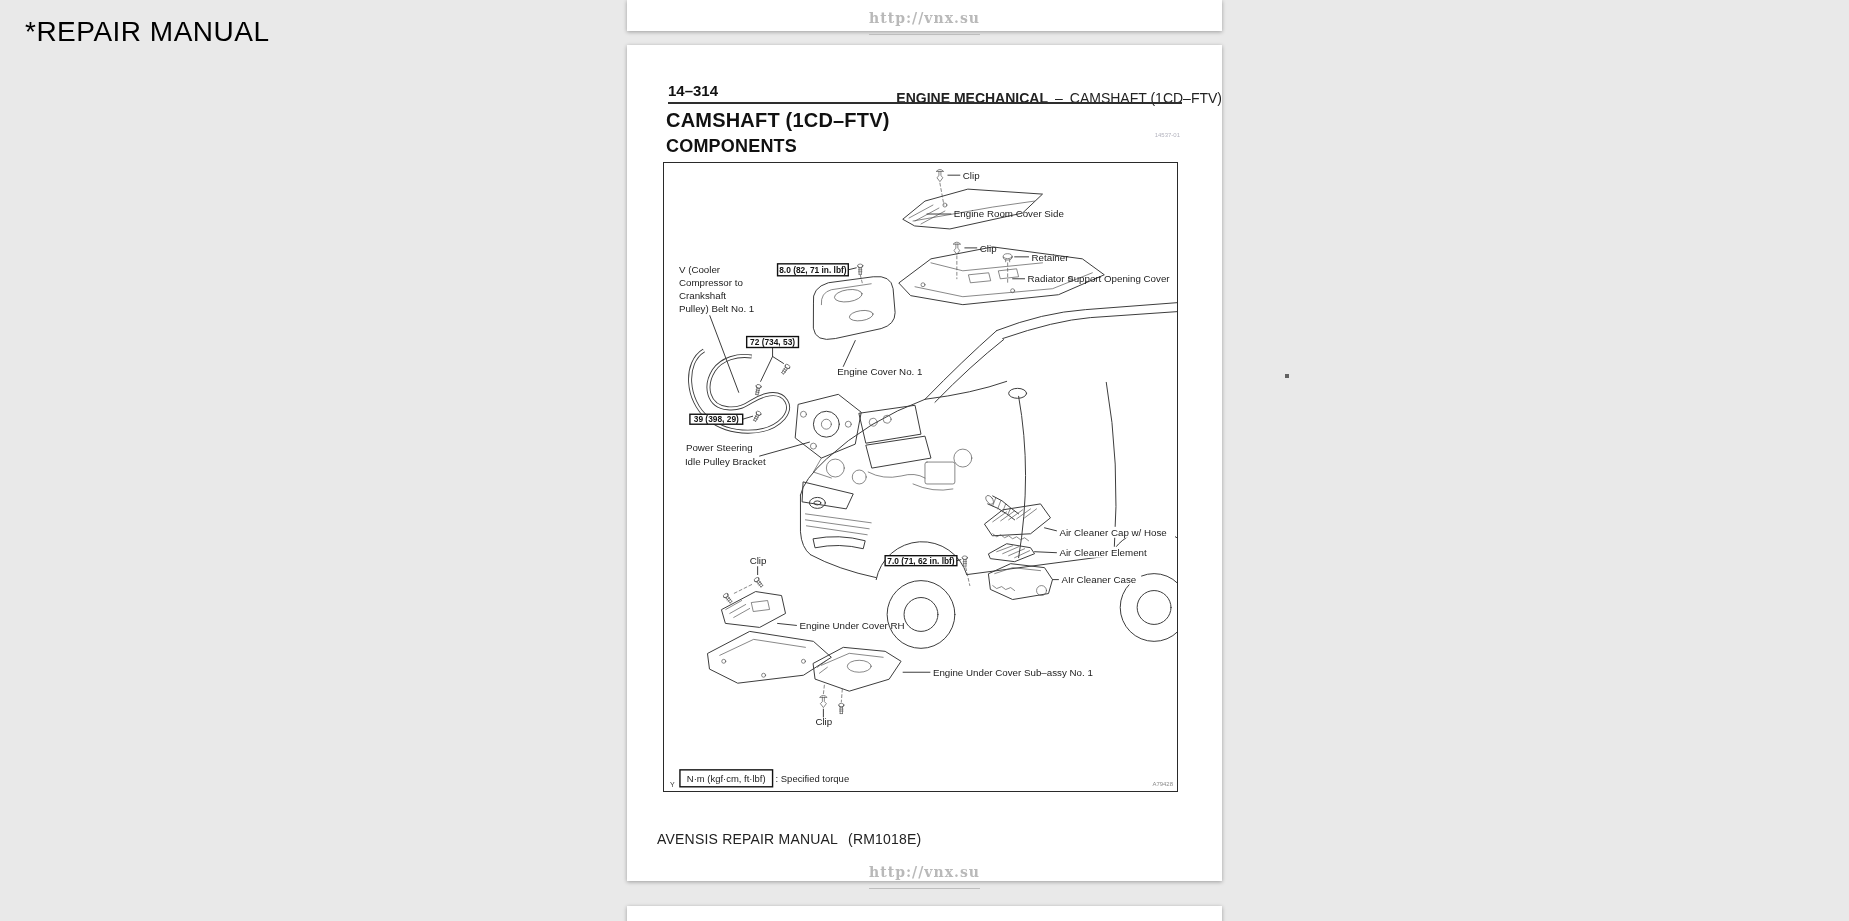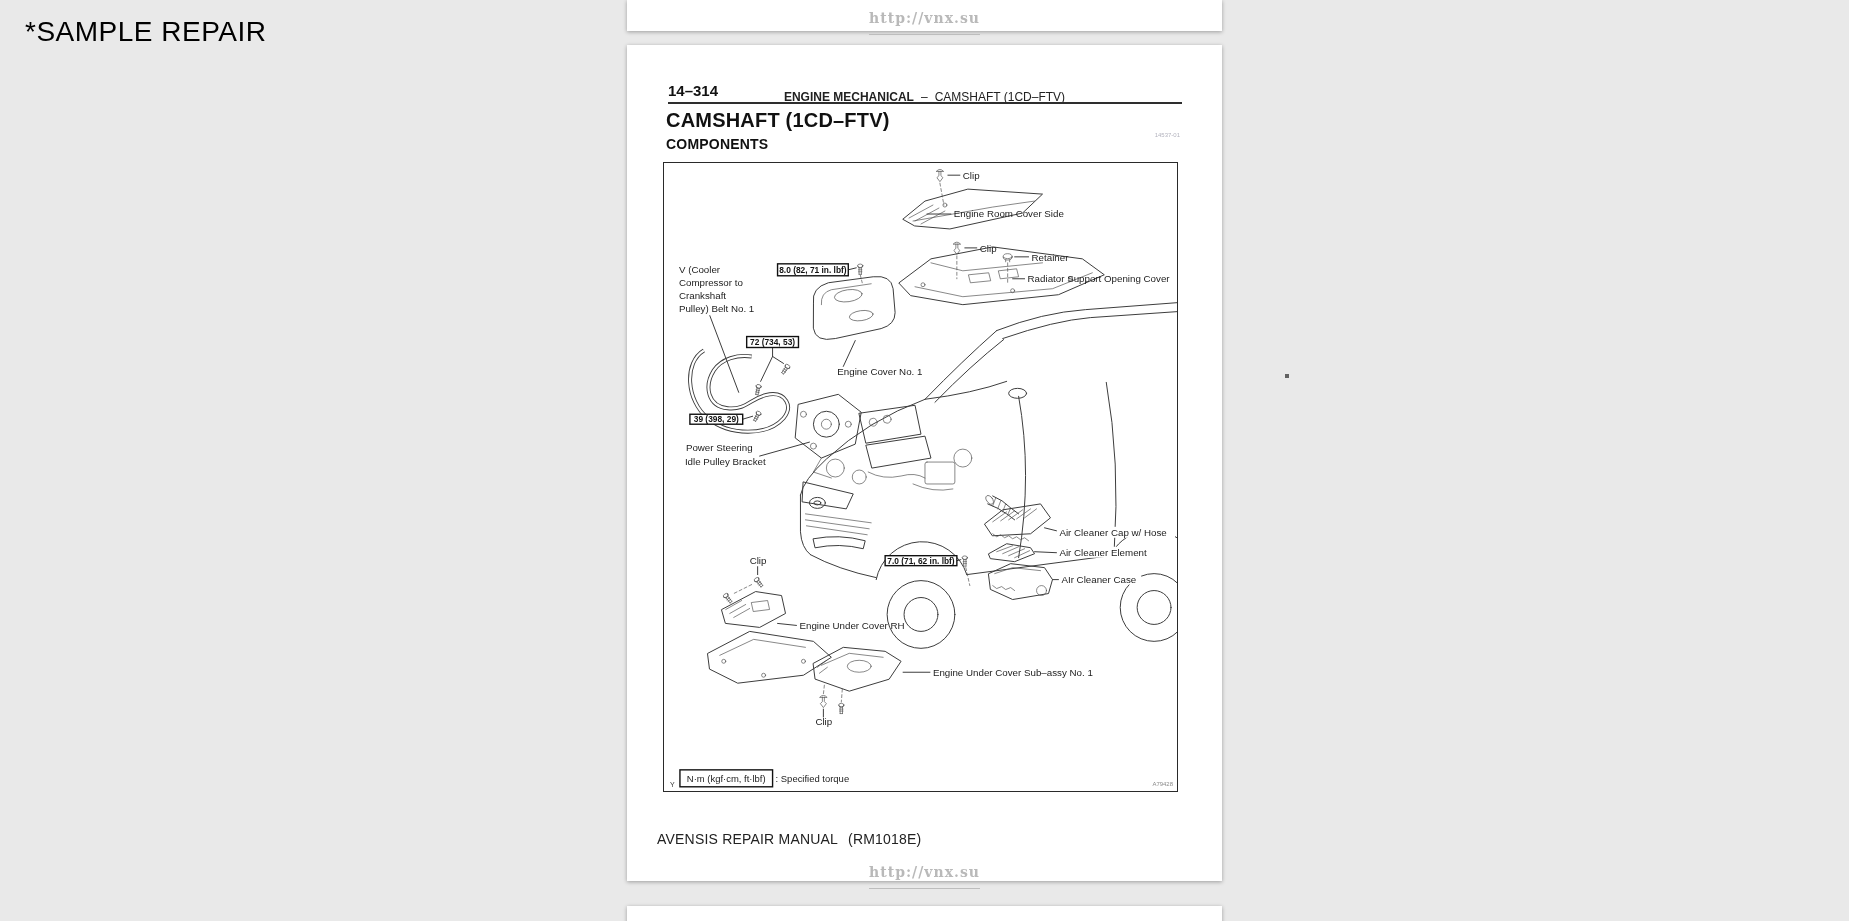--- a/index.html
+++ b/index.html
@@ -9,26 +9,26 @@
   .page{position:absolute;left:627px;width:595px;background:#fff;box-shadow:0 1px 4px rgba(0,0,0,.33);}
   .page-top{top:0;height:31px;}
   .page-main{top:45px;height:836px;}
   .page-bottom{top:906px;height:20px;}
   .wm{position:absolute;left:0;width:100%;text-align:center;
       font-family:"DejaVu Serif",serif;font-weight:bold;font-size:14px;letter-spacing:1px;color:#b9b9b9;}
   .wm span{border-bottom:1.5px solid #bdbdbd;padding-bottom:8px;}
   .wm-top{bottom:5px;}
   .wm-main{top:819px;}
   .pnum{position:absolute;left:41px;top:37px;font-size:15px;font-weight:bold;}
-  .runhead{position:absolute;left:0;top:45px;width:100%;text-align:center;font-size:12px;color:#222;}
+  .runhead{position:absolute;left:0;top:45px;width:100%;text-align:right;font-size:14px;color:#222;}
   .runhead b{font-weight:bold;}
   .runhead .sep{padding:0 7px;}
   .rule{position:absolute;left:41px;width:514px;top:57px;height:2px;background:#2e2e2e;}
   .title{position:absolute;left:39px;top:64px;font-size:20px;font-weight:bold;letter-spacing:.2px;}
-  .subtitle{position:absolute;left:39px;top:91px;font-size:14px;font-weight:bold;letter-spacing:.2px;}
+  .subtitle{position:absolute;left:39px;top:91px;font-size:18px;font-weight:bold;letter-spacing:.2px;}
   .doccode{position:absolute;right:42px;top:87px;font-size:6px;color:#b3b3be;}
   .diagram{position:absolute;left:36px;top:117px;width:513px;height:628px;border:1px solid #2a2a2a;}
   .footer{position:absolute;left:30px;top:786px;font-size:14px;color:#222;letter-spacing:.2px;}
   .footer .fcode{margin-left:10px;}
   .speck{position:absolute;left:1285px;top:374px;width:4px;height:4px;background:#4a4a4a;opacity:.85;}
   svg .ln{fill:none;stroke:#3c3c3c;stroke-width:1;stroke-linejoin:round;stroke-linecap:round;}
   svg .thin{fill:none;stroke:#555;stroke-width:.7;stroke-linejoin:round;stroke-linecap:round;}
   svg .dash{stroke-dasharray:3 2.5;}
   svg .beltA{fill:none;stroke:#3c3c3c;stroke-width:4;}
   svg .beltB{fill:none;stroke:#fff;stroke-width:2.2;}
@@ -36,21 +36,21 @@
   svg .tq{font-family:"Liberation Sans",sans-serif;font-size:8.4px;font-weight:bold;fill:#111;}
   svg .tqbox{fill:#fff;stroke:#111;stroke-width:1.4;}
   svg .halo{fill:#fff;stroke:none;}
   svg .tiny{font-family:"Liberation Sans",sans-serif;font-size:6px;fill:#8a8a8a;}
   svg .corner{font-family:"Liberation Sans",sans-serif;font-size:7px;fill:#333;}
   svg .lg{font-family:"Liberation Sans",sans-serif;font-size:9.5px;fill:#1c1c1c;}
 </style>
 </head>
 <body>
 
-<div class="sample-label">*SAMPLE REPAIR</div>
+<div class="sample-label">*REPAIR MANUAL</div>
 <div class="speck"></div>
 
 <div class="page page-top">
   <div class="wm wm-top"><span>http://vnx.su</span></div>
 </div>
 
 <div class="page page-main">
   <div class="pnum">14–314</div>
   <div class="runhead">
     <b>ENGINE MECHANICAL</b><span class="sep">–</span><span>CAMSHAFT (1CD–FTV)</span>

